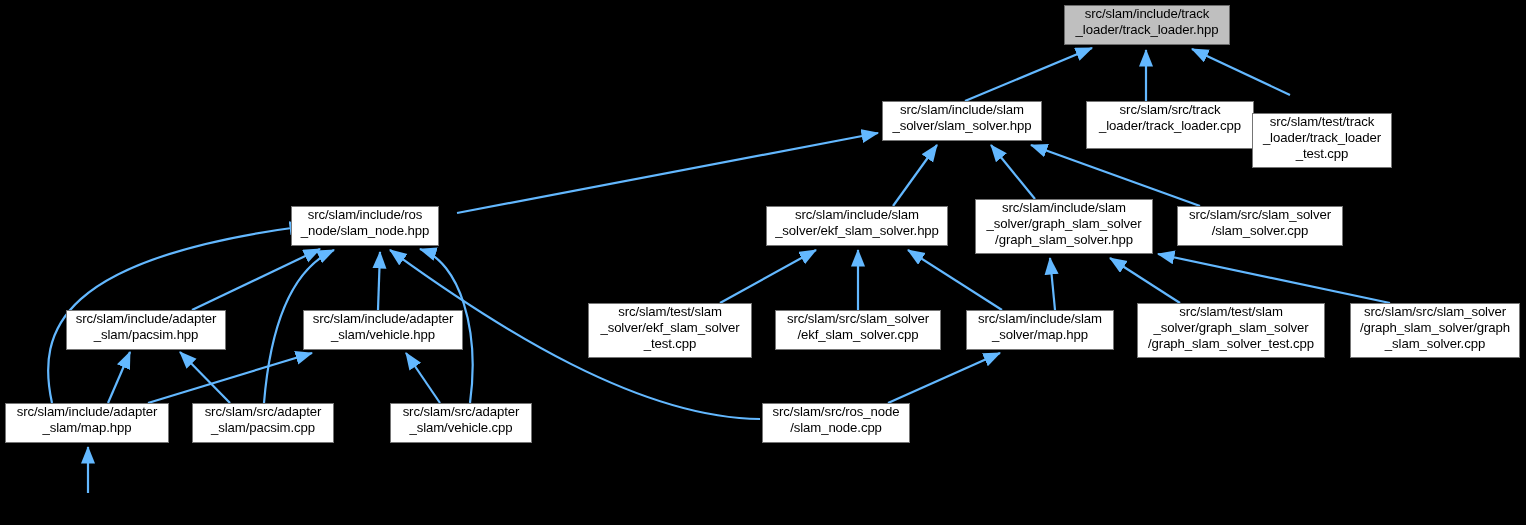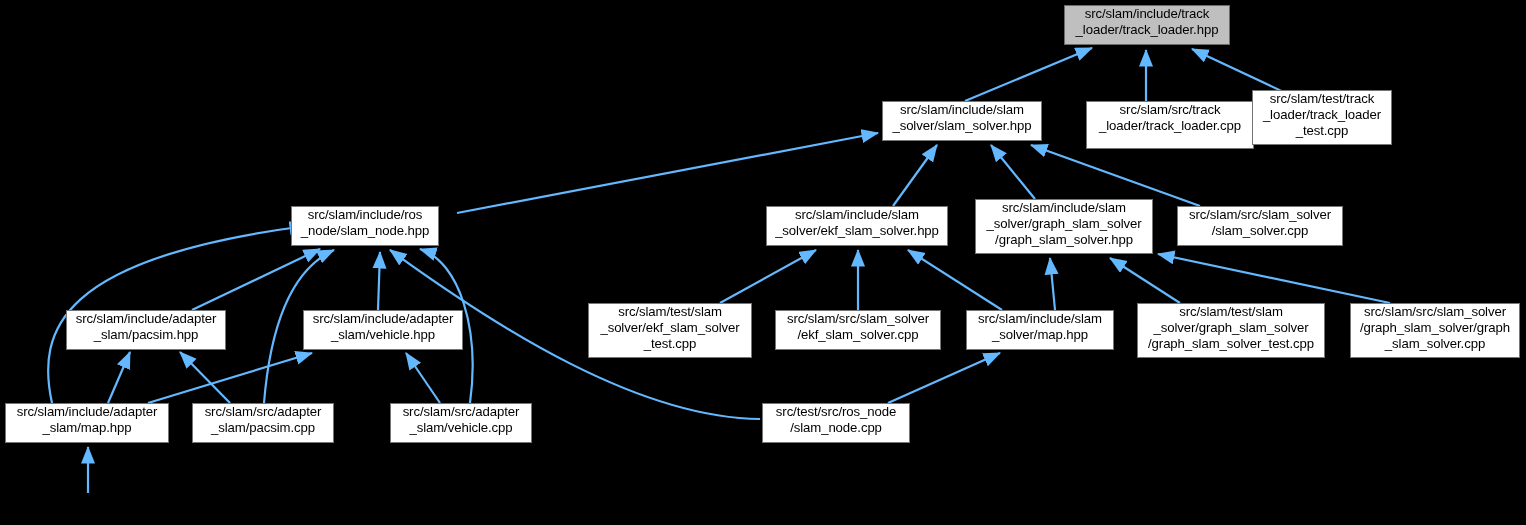--- a/index.html
+++ b/index.html
@@ -85,21 +85,21 @@
         <path d="M 88 493 L 88 447" fill="none" stroke="#63b8ff" stroke-width="2.2" marker-end="url(#arrowhead)"></path>
       </g>
   </svg>
   <div id="nodes-layer">
       <div class="node current" style="left: 1064px; top: 5px; width: 166px; height: 40px;"><span class="node-label">src/slam/include/track
 _loader/track_loader.hpp</span></div>
       <div class="node" style="left: 882px; top: 101px; width: 160px; height: 40px;"><span class="node-label">src/slam/include/slam
 _solver/slam_solver.hpp</span></div>
       <div class="node" style="left: 1086px; top: 101px; width: 168px; height: 48px;"><span class="node-label">src/slam/src/track
 _loader/track_loader.cpp</span></div>
-      <div class="node" style="left: 1252px; top: 90px; width: 140px; height: 55px;"><span class="node-label">src/slam/test/track
+      <div class="node" style="left: 1252px; top: 113px; width: 140px; height: 55px;"><span class="node-label">src/slam/test/track
 _loader/track_loader
 _test.cpp</span></div>
       <div class="node" style="left: 291px; top: 206px; width: 148px; height: 40px;"><span class="node-label">src/slam/include/ros
 _node/slam_node.hpp</span></div>
       <div class="node" style="left: 766px; top: 206px; width: 182px; height: 40px;"><span class="node-label">src/slam/include/slam
 _solver/ekf_slam_solver.hpp</span></div>
       <div class="node" style="left: 975px; top: 199px; width: 178px; height: 55px;"><span class="node-label">src/slam/include/slam
 _solver/graph_slam_solver
 /graph_slam_solver.hpp</span></div>
       <div class="node" style="left: 1177px; top: 206px; width: 166px; height: 40px;"><span class="node-label">src/slam/src/slam_solver
@@ -120,17 +120,17 @@
 /graph_slam_solver_test.cpp</span></div>
       <div class="node" style="left: 1350px; top: 303px; width: 170px; height: 55px;"><span class="node-label">src/slam/src/slam_solver
 /graph_slam_solver/graph
 _slam_solver.cpp</span></div>
       <div class="node" style="left: 5px; top: 403px; width: 164px; height: 40px;"><span class="node-label">src/slam/include/adapter
 _slam/map.hpp</span></div>
       <div class="node" style="left: 192px; top: 403px; width: 142px; height: 40px;"><span class="node-label">src/slam/src/adapter
 _slam/pacsim.cpp</span></div>
       <div class="node" style="left: 390px; top: 403px; width: 142px; height: 40px;"><span class="node-label">src/slam/src/adapter
 _slam/vehicle.cpp</span></div>
-      <div class="node" style="left: 762px; top: 403px; width: 148px; height: 40px;"><span class="node-label">src/test/src/ros_node
+      <div class="node" style="left: 762px; top: 403px; width: 148px; height: 40px;"><span class="node-label">src/slam/src/ros_node
 /slam_node.cpp</span></div>
       <div class="node" style="left: 12px; top: 493px; width: 152px; height: 26px; margin-top: 33px;"><span class="node-label">src/slam/src/main.cpp</span></div>
     </div>
 </div>
 
 </body></html>

